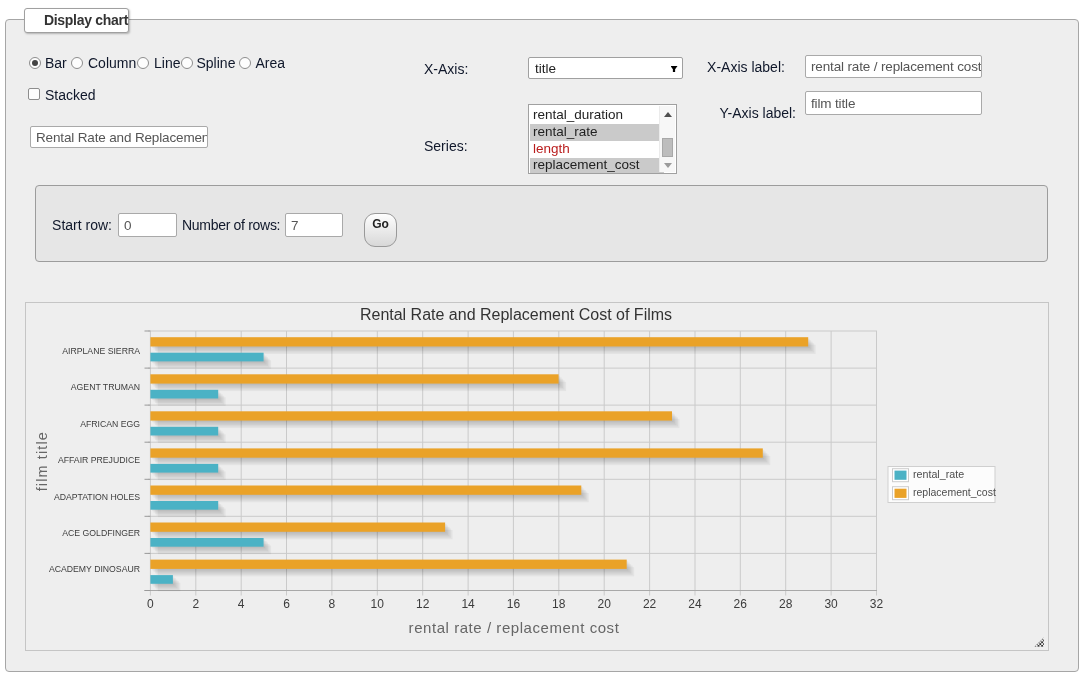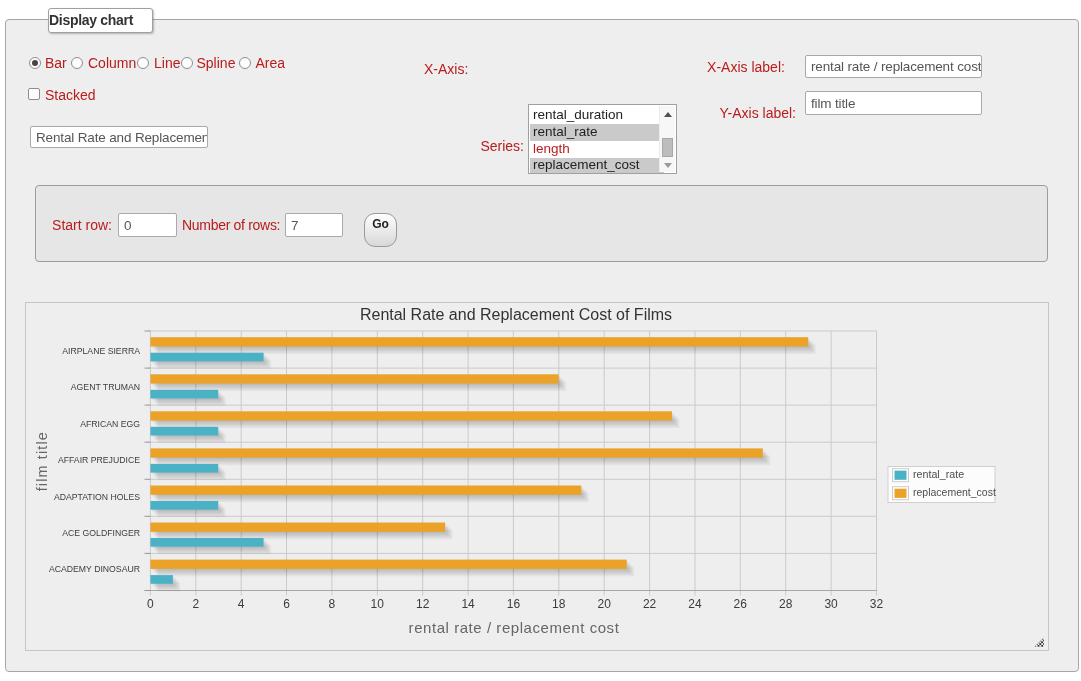--- a/index.html
+++ b/index.html
@@ -1,53 +1,57 @@
 <!DOCTYPE html>
 <html><head>
 <meta charset="utf-8">
 <style>
   html,body{margin:0;padding:0;background:#fff;font-family:"Liberation Sans",sans-serif;}
   #stage{position:relative;width:1081px;height:681px;overflow:hidden;background:#fff;}
   .abs{position:absolute;}
-  .lbl{font-size:14px;color:#b91c1c;white-space:nowrap;}
+  .lbl{font-size:14px;color:#0f172a;white-space:nowrap;}
   .tin{position:absolute;background:#fff;border:1px solid #a9a9a9;border-radius:2px;
        font-size:13.5px;letter-spacing:-0.15px;color:#555;padding:0 0 0 5px;white-space:nowrap;overflow:hidden;
        display:flex;align-items:center;box-sizing:border-box;}
   .radio{position:absolute;width:12px;height:12px;border:1px solid #8d8d8d;border-radius:50%;
        background:#fdfdfd;box-sizing:border-box;}
   .radio.on::after{content:"";position:absolute;left:2px;top:2px;width:6px;height:6px;
        border-radius:50%;background:#444;}
 </style>
 </head>
 <body>
 <div id="stage">
 
   <div class="abs" style="left:5px;top:19px;width:1071.5px;height:650.5px;border:1px solid #a6a6a6;border-radius:4px;background:#eee;"></div>
 
-  <div class="abs" style="left:24px;top:7.5px;width:103px;height:23.5px;background:#fff;border:1px solid #a0a0a0;border-radius:3px;box-shadow:1px 1px 2px rgba(0,0,0,0.25);font-size:14px;font-weight:bold;letter-spacing:-0.3px;color:#333;text-align:left;line-height:23px;margin-left:24px;">Display chart</div>
+  <div class="abs" style="left:24px;top:7.5px;width:103px;height:23.5px;background:#fff;border:1px solid #a0a0a0;border-radius:3px;box-shadow:1px 1px 2px rgba(0,0,0,0.25);font-size:14px;font-weight:bold;letter-spacing:-0.3px;color:#333;text-align:right;line-height:23px;">Display chart</div>
 
   <div class="radio on" style="left:29px;top:56.5px;"></div>
   <div class="lbl abs" style="left:45px;top:55px;">Bar</div>
   <div class="radio" style="left:71px;top:56.5px;"></div>
   <div class="lbl abs" style="left:88px;top:55px;">Column</div>
   <div class="radio" style="left:137px;top:56.5px;"></div>
   <div class="lbl abs" style="left:154px;top:55px;">Line</div>
   <div class="radio" style="left:180.5px;top:56.5px;"></div>
   <div class="lbl abs" style="left:196.5px;top:55px;">Spline</div>
   <div class="radio" style="left:239.3px;top:56.5px;"></div>
   <div class="lbl abs" style="left:255.5px;top:55px;">Area</div>
 
   <div class="abs" style="left:28px;top:88px;width:12px;height:12px;border:1px solid #8d8d8d;border-radius:2px;background:#fdfdfd;box-sizing:border-box;"></div>
   <div class="lbl abs" style="left:45px;top:87px;">Stacked</div>
 
   <div class="tin" style="left:30px;top:126px;width:178px;height:22px;">Rental Rate and Replacement Cost of Films</div>
 
   <div class="lbl abs" style="left:424px;top:61px;width:100px;text-align:left;">X-Axis:</div>
-
-  <div class="lbl abs" style="left:424px;top:138px;width:100px;text-align:right;">Series:</div>
+  <div class="abs" style="left:528px;top:57px;width:155px;height:22px;background:#fff;border:1px solid #a0a0a0;border-radius:2px;box-sizing:border-box;">
+    <div style="position:absolute;left:6px;top:3px;font-size:13.5px;color:#222;">title</div>
+    <div style="position:absolute;left:141.5px;top:8px;width:7px;height:6px;background:#000;clip-path:polygon(0% 0%,100% 0%,66% 55%,66% 100%,34% 100%,34% 55%);"></div>
+  </div>
+
+  <div class="lbl abs" style="left:424px;top:138px;width:100px;">Series:</div>
   <div class="abs" style="left:528px;top:84px;width:149px;height:70px;background:#fff;border:1px solid #a0a0a0;box-sizing:border-box;overflow:hidden;margin-top:20px;">
     <div style="position:absolute;left:1px;top:2px;width:131px;height:17px;line-height:16px;font-size:13.5px;color:#222;padding-left:3px;">rental_duration</div>
     <div style="position:absolute;left:1px;top:19px;width:131px;height:17px;line-height:16px;font-size:13.5px;color:#222;padding-left:3px;background:#cacaca;">rental_rate</div>
     <div style="position:absolute;left:1px;top:36px;width:131px;height:17px;line-height:16px;font-size:13.5px;color:#b91c1c;padding-left:3px;">length</div>
     <div style="position:absolute;left:1px;top:53px;width:131px;height:15px;line-height:13px;font-size:13.5px;color:#222;padding-left:3px;background:#cacaca;">replacement_cost</div>
 
     <div style="position:absolute;right:1px;top:1px;width:15px;height:66px;background:#f7f7f7;border-left:1px solid #ebebeb;"></div>
     <div style="position:absolute;right:4.5px;top:7px;width:0;height:0;border-left:4px solid transparent;border-right:4px solid transparent;border-bottom:5px solid #505050;"></div>
     <div style="position:absolute;right:3px;top:33px;width:11px;height:19px;background:#bdbdbd;border:1px solid #a8a8a8;box-sizing:border-box;"></div>
     <div style="position:absolute;right:4.5px;top:58px;width:0;height:0;border-left:4px solid transparent;border-right:4px solid transparent;border-top:5px solid #9b9b9b;"></div>

